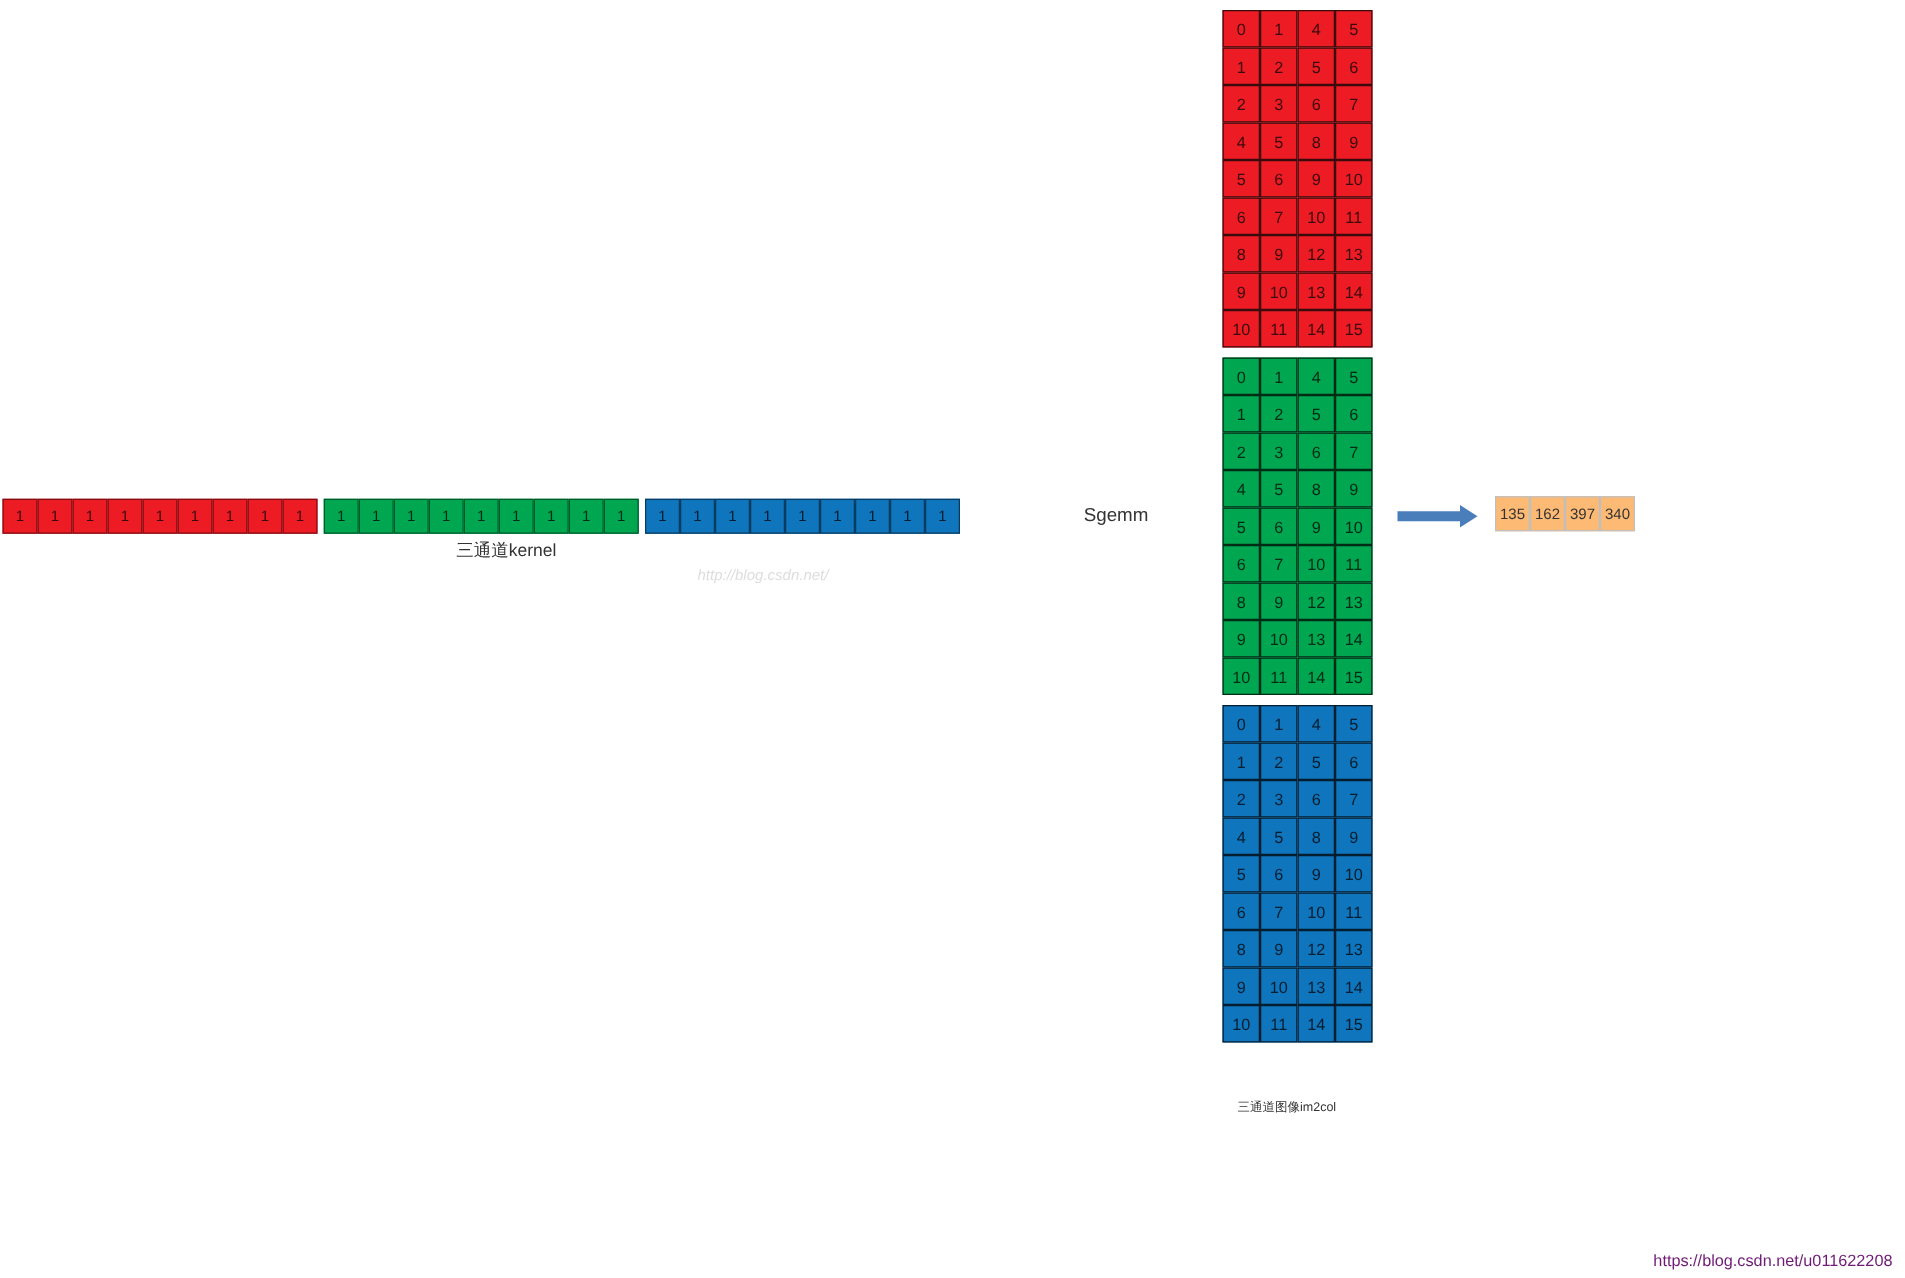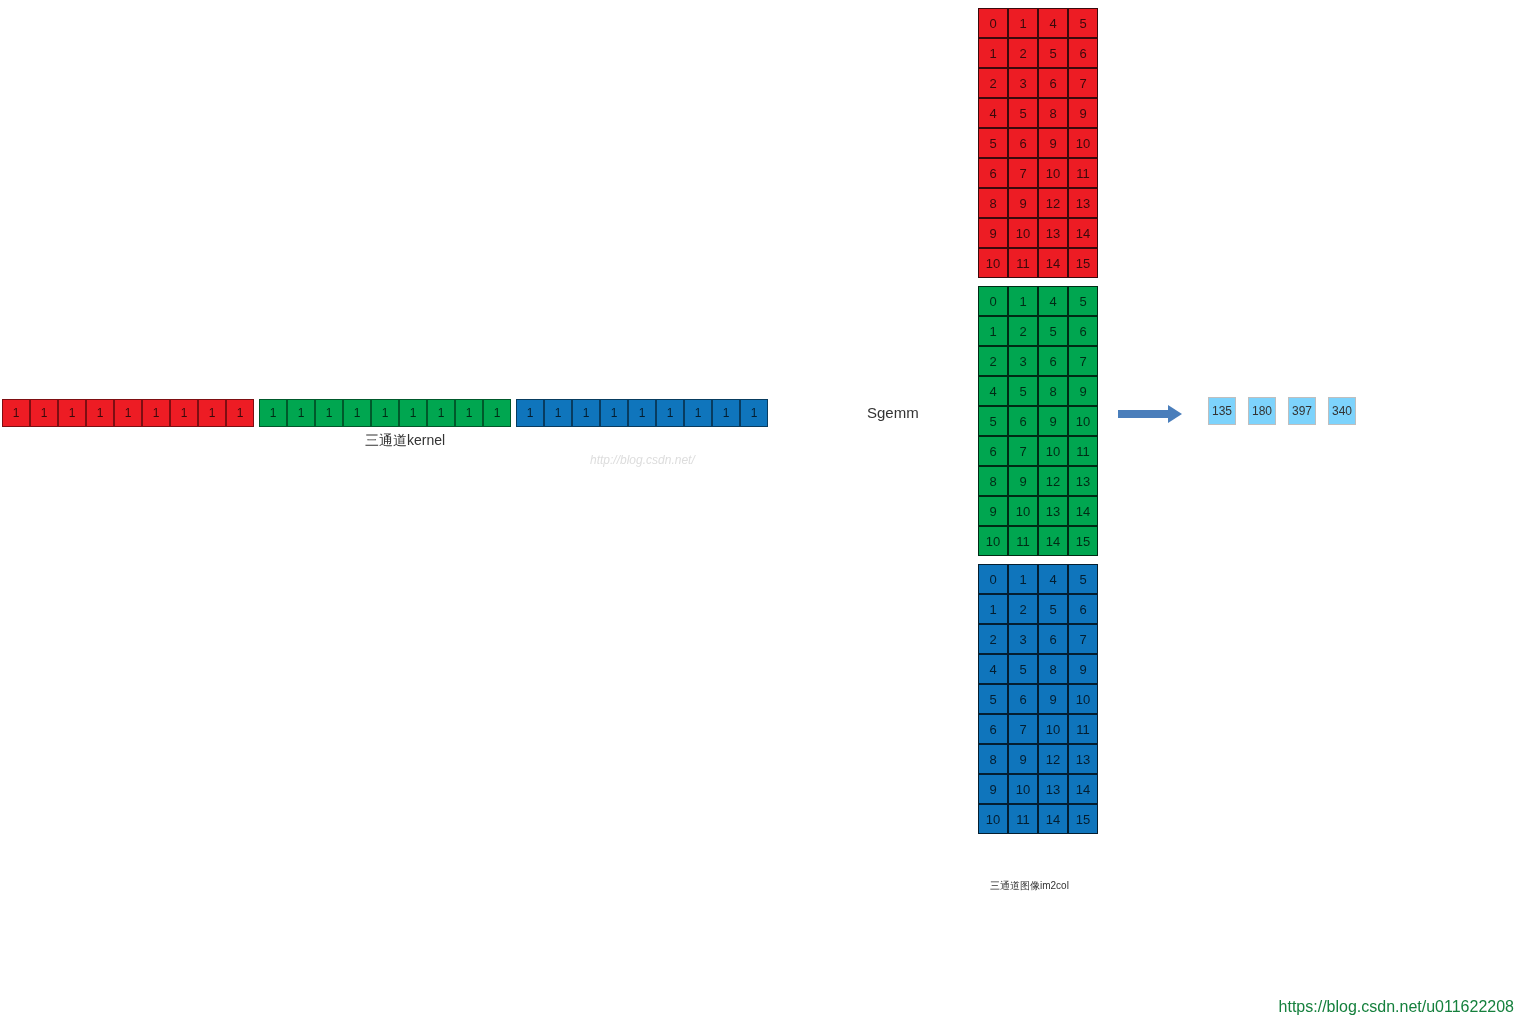--- a/index.html
+++ b/index.html
@@ -38,21 +38,21 @@
   .kernel-label {
     position: absolute;
     top: 432px;
     left: 365px;
     font-size: 14px;
     color: #333;
   }
   .watermark1 {
     position: absolute;
     top: 453px;
-    left: 590px;
+    left: 558px;
     font-size: 12px;
     color: #ddd;
     font-style: italic;
   }
   .sgemm-label {
     position: absolute;
     top: 404px;
     left: 867px;
     font-size: 15px;
     color: #333;
@@ -111,35 +111,34 @@
   .result-row {
     position: absolute;
     top: 397px;
     left: 1196px;
     display: flex;
   }
   .result-cell {
     width: 28px;
     height: 28px;
     border: 1px solid #bfbfbf;
-    background: #7dd3fc;
+    background: #fdba74;
     display: flex;
     align-items: center;
     justify-content: center;
     font-size: 12px;
     color: #333;
-    margin-left: 12px;
   }
 
   .watermark2 {
     position: absolute;
     bottom: 6px;
     right: 10px;
-    font-size: 16px;
-    color: #15803d;
+    font-size: 13px;
+    color: #701a75;
   }
 </style>
 </head>
 <body>
 
 <div class="kernel-row" id="kernel-row">
     <div class="kernel-group">
       <div class="cell red">1</div>
       <div class="cell red">1</div>
       <div class="cell red">1</div>
@@ -349,18 +348,18 @@
     </div>
   </div>
 <div class="im2col-label">三通道图像im2col</div>
 
 <div class="arrow-wrap">
   <span class="arrow-body"></span><span class="arrow-head"></span>
 </div>
 
 <div class="result-row" id="result-row">
     <div class="result-cell">135</div>
-    <div class="result-cell">180</div>
+    <div class="result-cell">162</div>
     <div class="result-cell">397</div>
     <div class="result-cell">340</div>
   </div>
 
 <div class="watermark2">https://blog.csdn.net/u011622208</div>
 
 </body></html>

